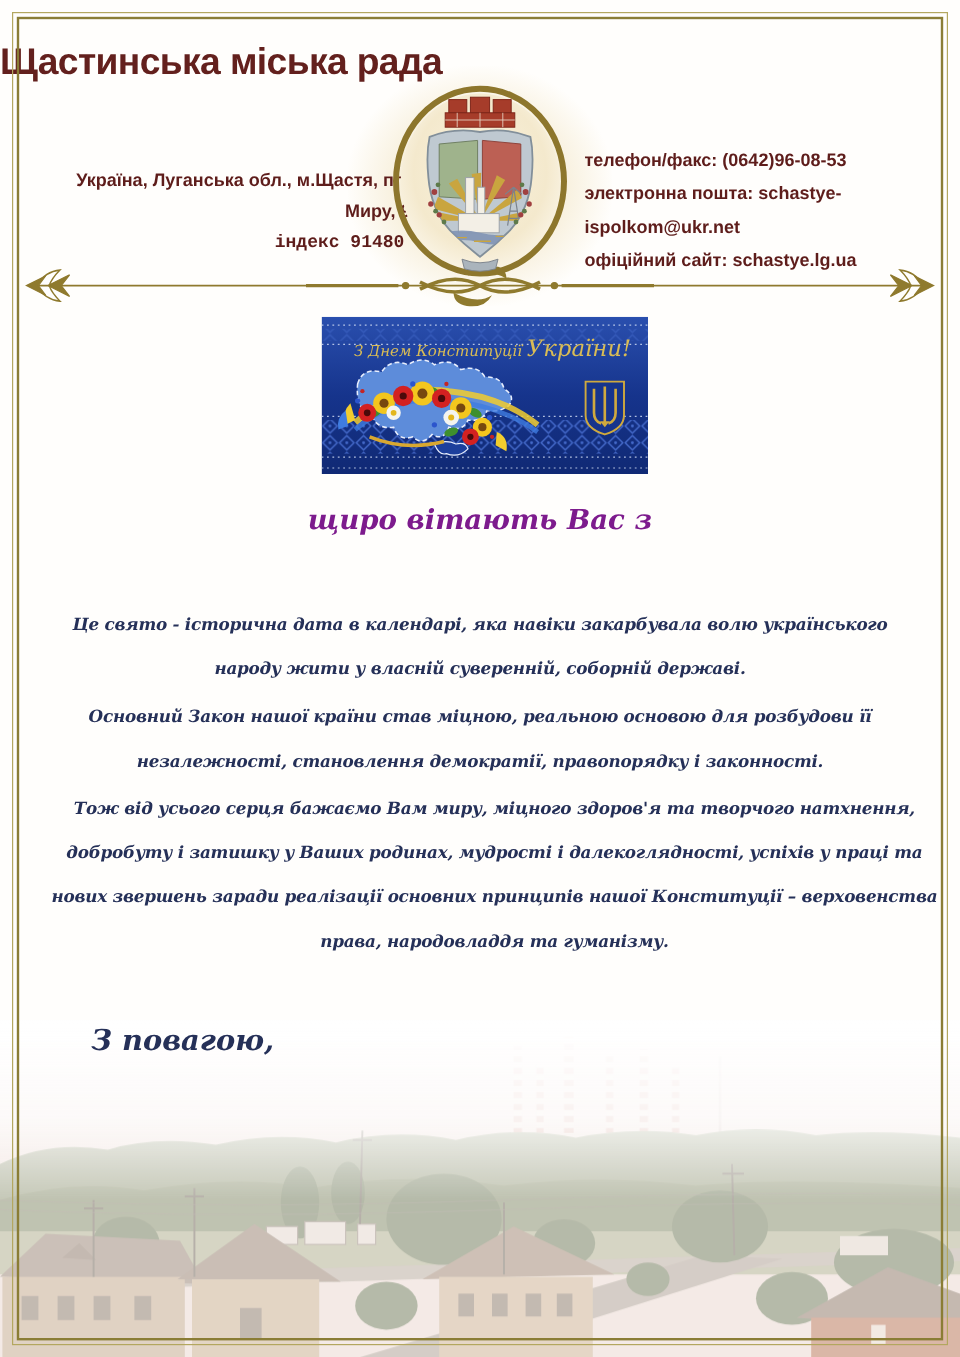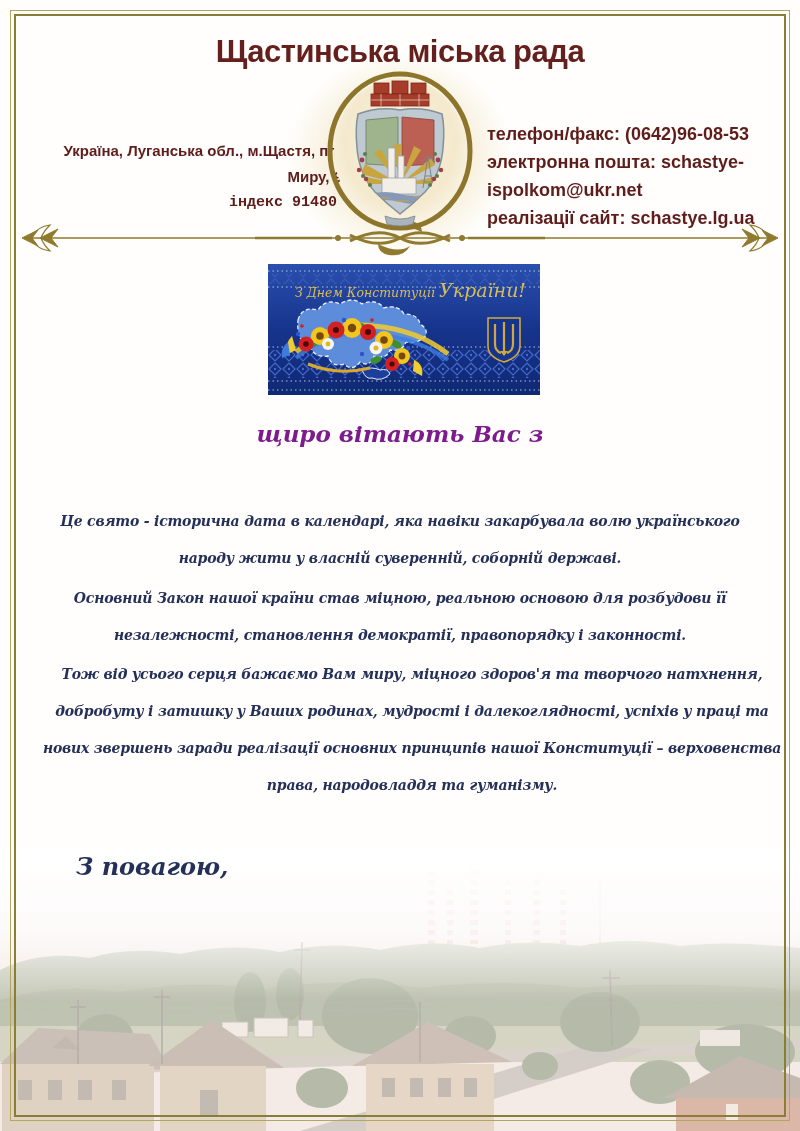--- a/index.html
+++ b/index.html
@@ -10,33 +10,33 @@
   }
   
   .frame-outer{position:absolute; inset:10px; border:1px solid #b3a75f; z-index:40; pointer-events:none;}
   .frame-inner{position:absolute; inset:14px; border:2px solid #8a7d35; z-index:41; pointer-events:none;}
 
   .glow{
     position:absolute; left:290px; top:55px; width:220px; height:200px; z-index:1;
     background:radial-gradient(ellipse at center, #f4e9cd 0%, rgba(244,233,205,0.65) 45%, rgba(255,255,255,0) 72%);
   }
   .org-title{
-    position:absolute; top:34px; left:0; width:100%; text-align:center; z-index:5;
+    position:absolute; top:34px; left:0; width:100%; z-index:5;
     font-size:31px; font-weight:bold; letter-spacing:-0.5px; color:#63201d; margin:0;
   }
   .emblem{position:absolute; left:325px; top:70px; width:150px; height:162px; z-index:6;}
 
   .address-block{
     position:absolute; left:18px; top:138px; width:324px; text-align:right; z-index:5;
     color:#5e1d1b; font-size:15px; font-weight:bold; line-height:26px;
   }
   .address-line2{margin-right:5px;font-family:Liberation Mono, monospace;}
   .contacts-block{
     position:absolute; left:487px; top:120px; width:300px; text-align:left; z-index:5;
-    color:#5e1d1b; font-size:18px; font-weight:bold; line-height:28px;
+    color:#5e1d1b; font-size:15px; font-weight:bold; line-height:28px;
   }
   .divider{position:absolute; left:0; top:216px; width:800px; height:44px; z-index:4;}
 
   .banner{position:absolute; left:268px; top:264px; width:272px; height:131px; z-index:5;}
 
   .script{font-family:"DejaVu Serif", serif; font-style:italic; font-weight:bold;}
   .greeting-line1{
     position:absolute; top:396px; left:0; width:100%; text-align:center; z-index:5;
     color:#7d1b8d; font-size:23px;
   }
@@ -239,21 +239,21 @@
   </svg>
 
   <div class="address-block">
     <div>Україна, Луганська обл., м.Щастя, пл. Миру, 9</div>
     <div class="address-line2">індекс 91480</div>
   </div>
 
   <div class="contacts-block">
     <div>телефон/факс: (0642)96-08-53</div>
     <div>электронна пошта: schastye-ispolkom@ukr.net</div>
-    <div>реалізації сайт: schastye.lg.ua</div>
+    <div>офіційний сайт: schastye.lg.ua</div>
   </div>
 
   <svg class="divider" viewBox="0 0 800 44" aria-hidden="true">
     <g stroke="#8f7a2e" fill="#8f7a2e">
       <line x1="24" y1="22" x2="776" y2="22" stroke-width="1.3"></line>
       <line x1="255" y1="22" x2="332" y2="22" stroke-width="2.6"></line>
       <line x1="468" y1="22" x2="545" y2="22" stroke-width="2.6"></line>
       <circle cx="338" cy="22" r="2.6"></circle>
         <circle cx="462" cy="22" r="2.6"></circle>
       <g>

